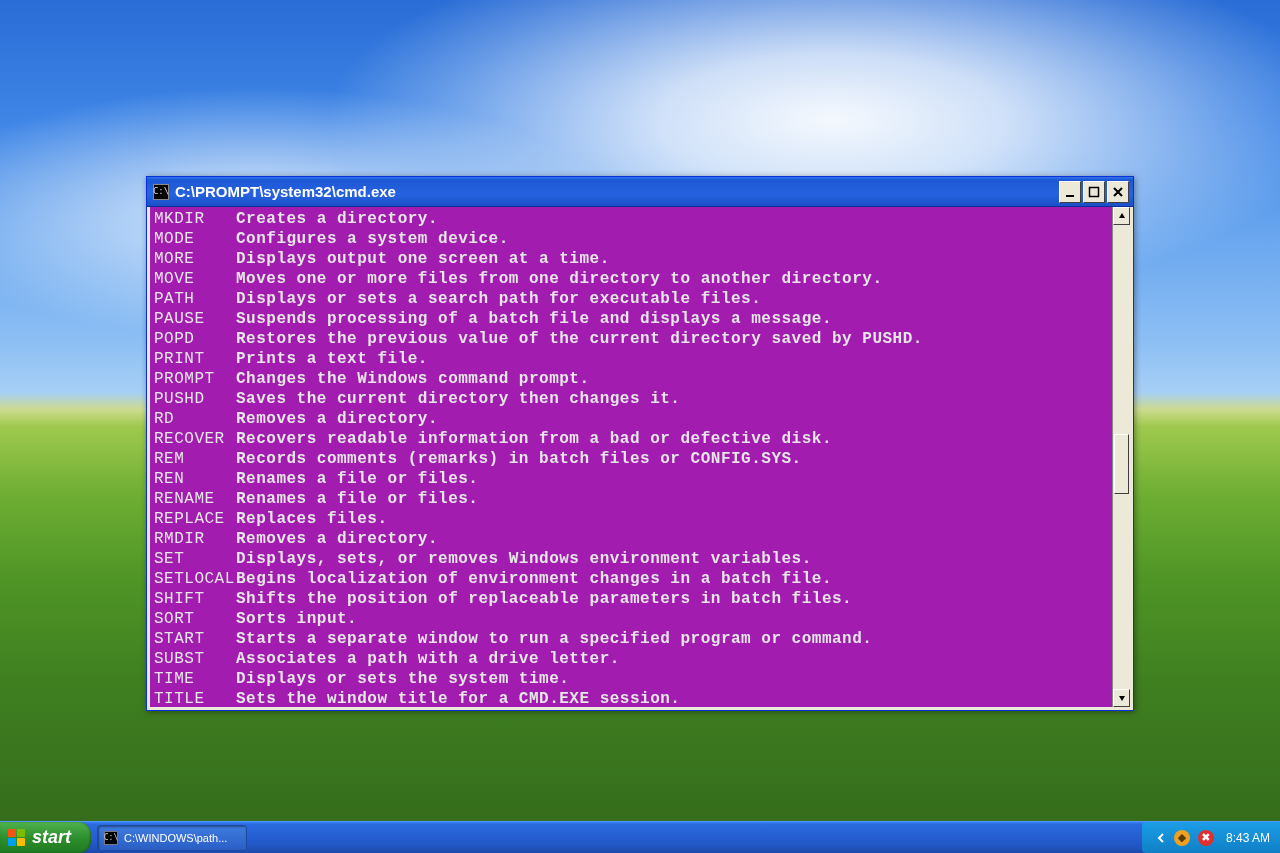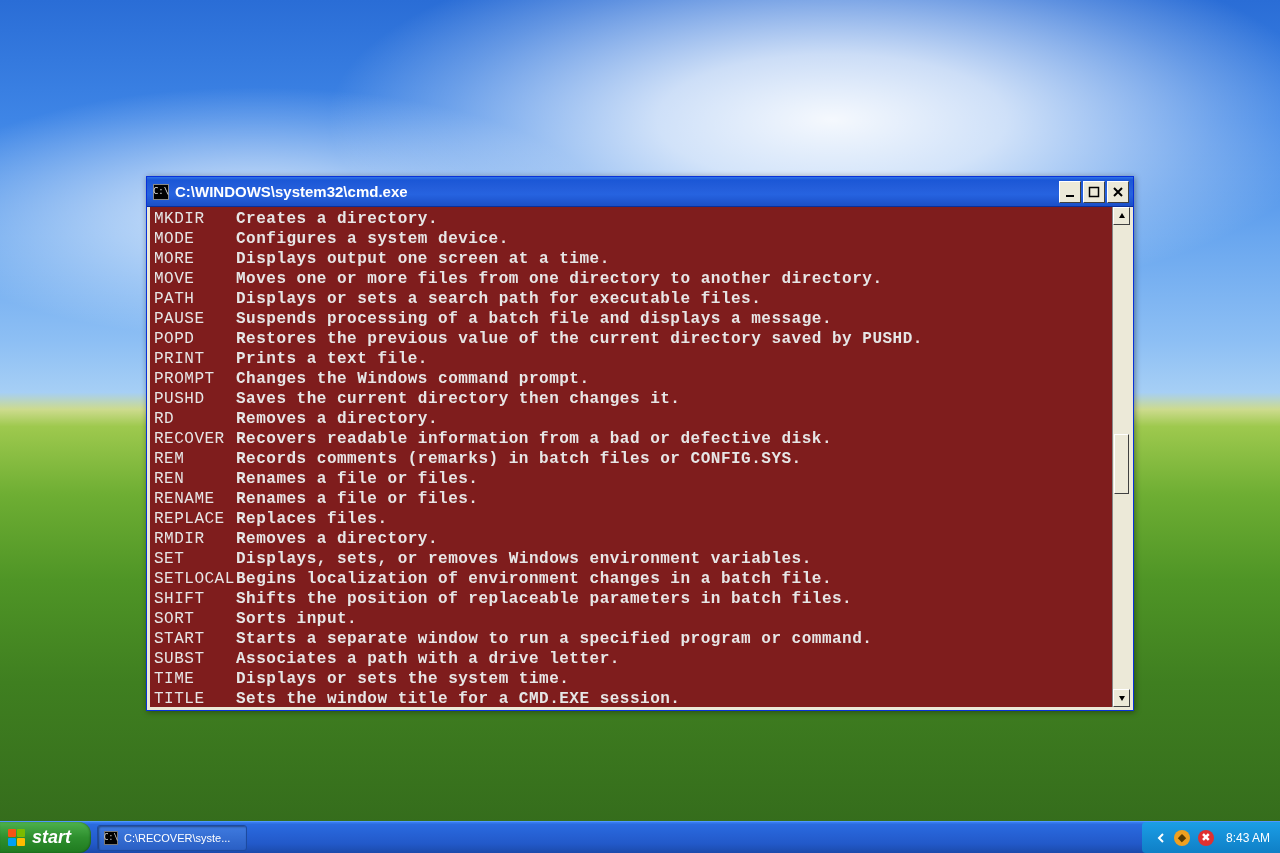--- a/index.html
+++ b/index.html
@@ -62,21 +62,21 @@
   .win-btn svg { display: block; }
 
   .client {
     border: 3px solid #ece9d8;
     border-top: none;
     display: flex;
     background: #ece9d8;
   }
   .terminal {
     flex: 1;
-    background: #7f1d1d;
+    background: #a21caf;
     color: #e6e6e6;
     font-family: "Lucida Console","Courier New",monospace;
     font-size: 16px;
     line-height: 20px;
     padding: 2px 4px 2px 4px;
     white-space: pre;
     letter-spacing: 0.5px;
     overflow: hidden;
     height: 500px;
   }
@@ -176,21 +176,21 @@
   .clock { color:#fff; font-size: 12px; margin-left: 4px; }
 </style>
 </head>
 <body>
 
 <div class="desktop">
 
   <div class="window">
     <div class="titlebar">
       <div class="title-icon">C:\</div>
-      <div class="title-text">C:\WINDOWS\system32\cmd.exe</div>
+      <div class="title-text">C:\PROMPT\system32\cmd.exe</div>
       <div class="win-buttons">
         <div class="win-btn">
           <svg width="12" height="12" viewBox="0 0 12 12">
             <rect x="2" y="9" width="8" height="2" fill="#000"></rect>
           </svg>
         </div>
         <div class="win-btn">
           <svg width="12" height="12" viewBox="0 0 12 12">
             <rect x="1.5" y="1.5" width="9" height="9" fill="none" stroke="#000" stroke-width="1.5"></rect>
           </svg>
@@ -230,21 +230,21 @@
           <span class="g"></span>
           <span class="b"></span>
           <span class="y"></span>
       </div>
       <span>start</span>
     </div>
 
     <div class="task-items">
       <div class="task-item">
         <div class="ico">C:\</div>
-        <span>C:\RECOVER\syste...</span>
+        <span>C:\WINDOWS\path...</span>
       </div>
     </div>
 
     <div class="systray">
       <div class="tray-chevron">
         <svg width="10" height="10" viewBox="0 0 10 10">
           <path d="M7 1 L3 5 L7 9" stroke="#fff" stroke-width="2" fill="none"></path>
         </svg>
       </div>
       <div class="tray-icon shield">◆</div>

